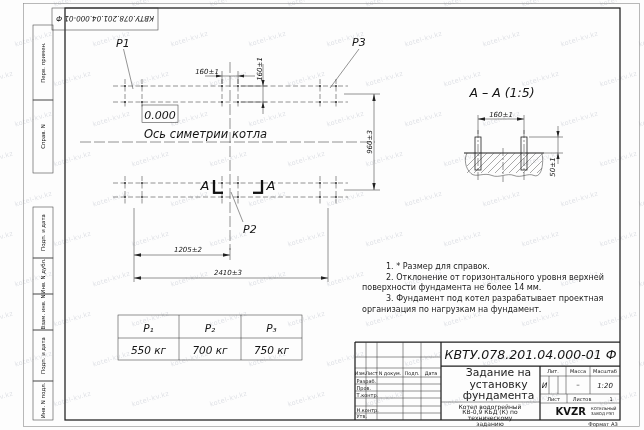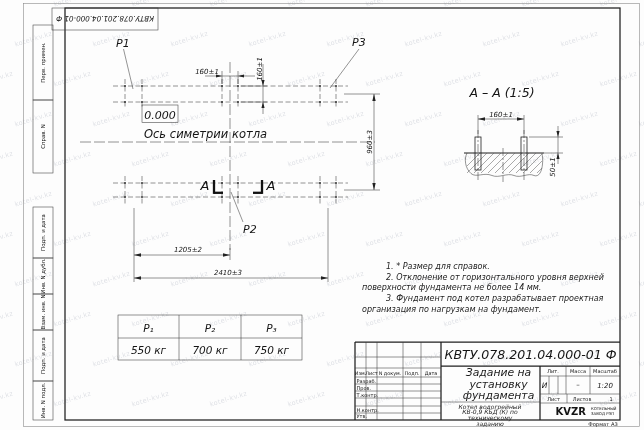--- a/index.html
+++ b/index.html
@@ -11,21 +11,21 @@
   svg{position:absolute;left:0;top:0;z-index:1;}
   svg line,svg path,svg rect{fill:none;}
   .tk{stroke:#1f1f1f;stroke-width:1.25;}
   .tn{stroke:#3d3d3d;stroke-width:.55;}
   .lt{stroke:#8a8a8a;stroke-width:.6;}
   .hv{stroke:#111;stroke-width:2.3;}
   .hatch{stroke:#555;stroke-width:.5;}
   svg text{fill:#141414;}
   .it{font-style:italic;}
   .ar{fill:#222;stroke:none;}
-  .overlay{position:absolute;z-index:2;color:#1b1b1b;font-style:italic;}
+  .overlay{position:absolute;z-index:2;color:#1b1b1b;}
   #notes{left:362px;top:262px;width:254px;font-size:8px;line-height:10.7px;}
   #notes p{margin:0;text-indent:24px;}
   #doc-title{left:442px;top:367px;width:113px;text-align:center;font-size:10.8px;line-height:11.6px;}
   #subtitle{left:454px;top:403.5px;width:72px;text-align:center;font-size:6px;line-height:5.7px;}
 </style>
 </head>
 <body>
 
 <div class="sheet">
   <div id="watermark">

